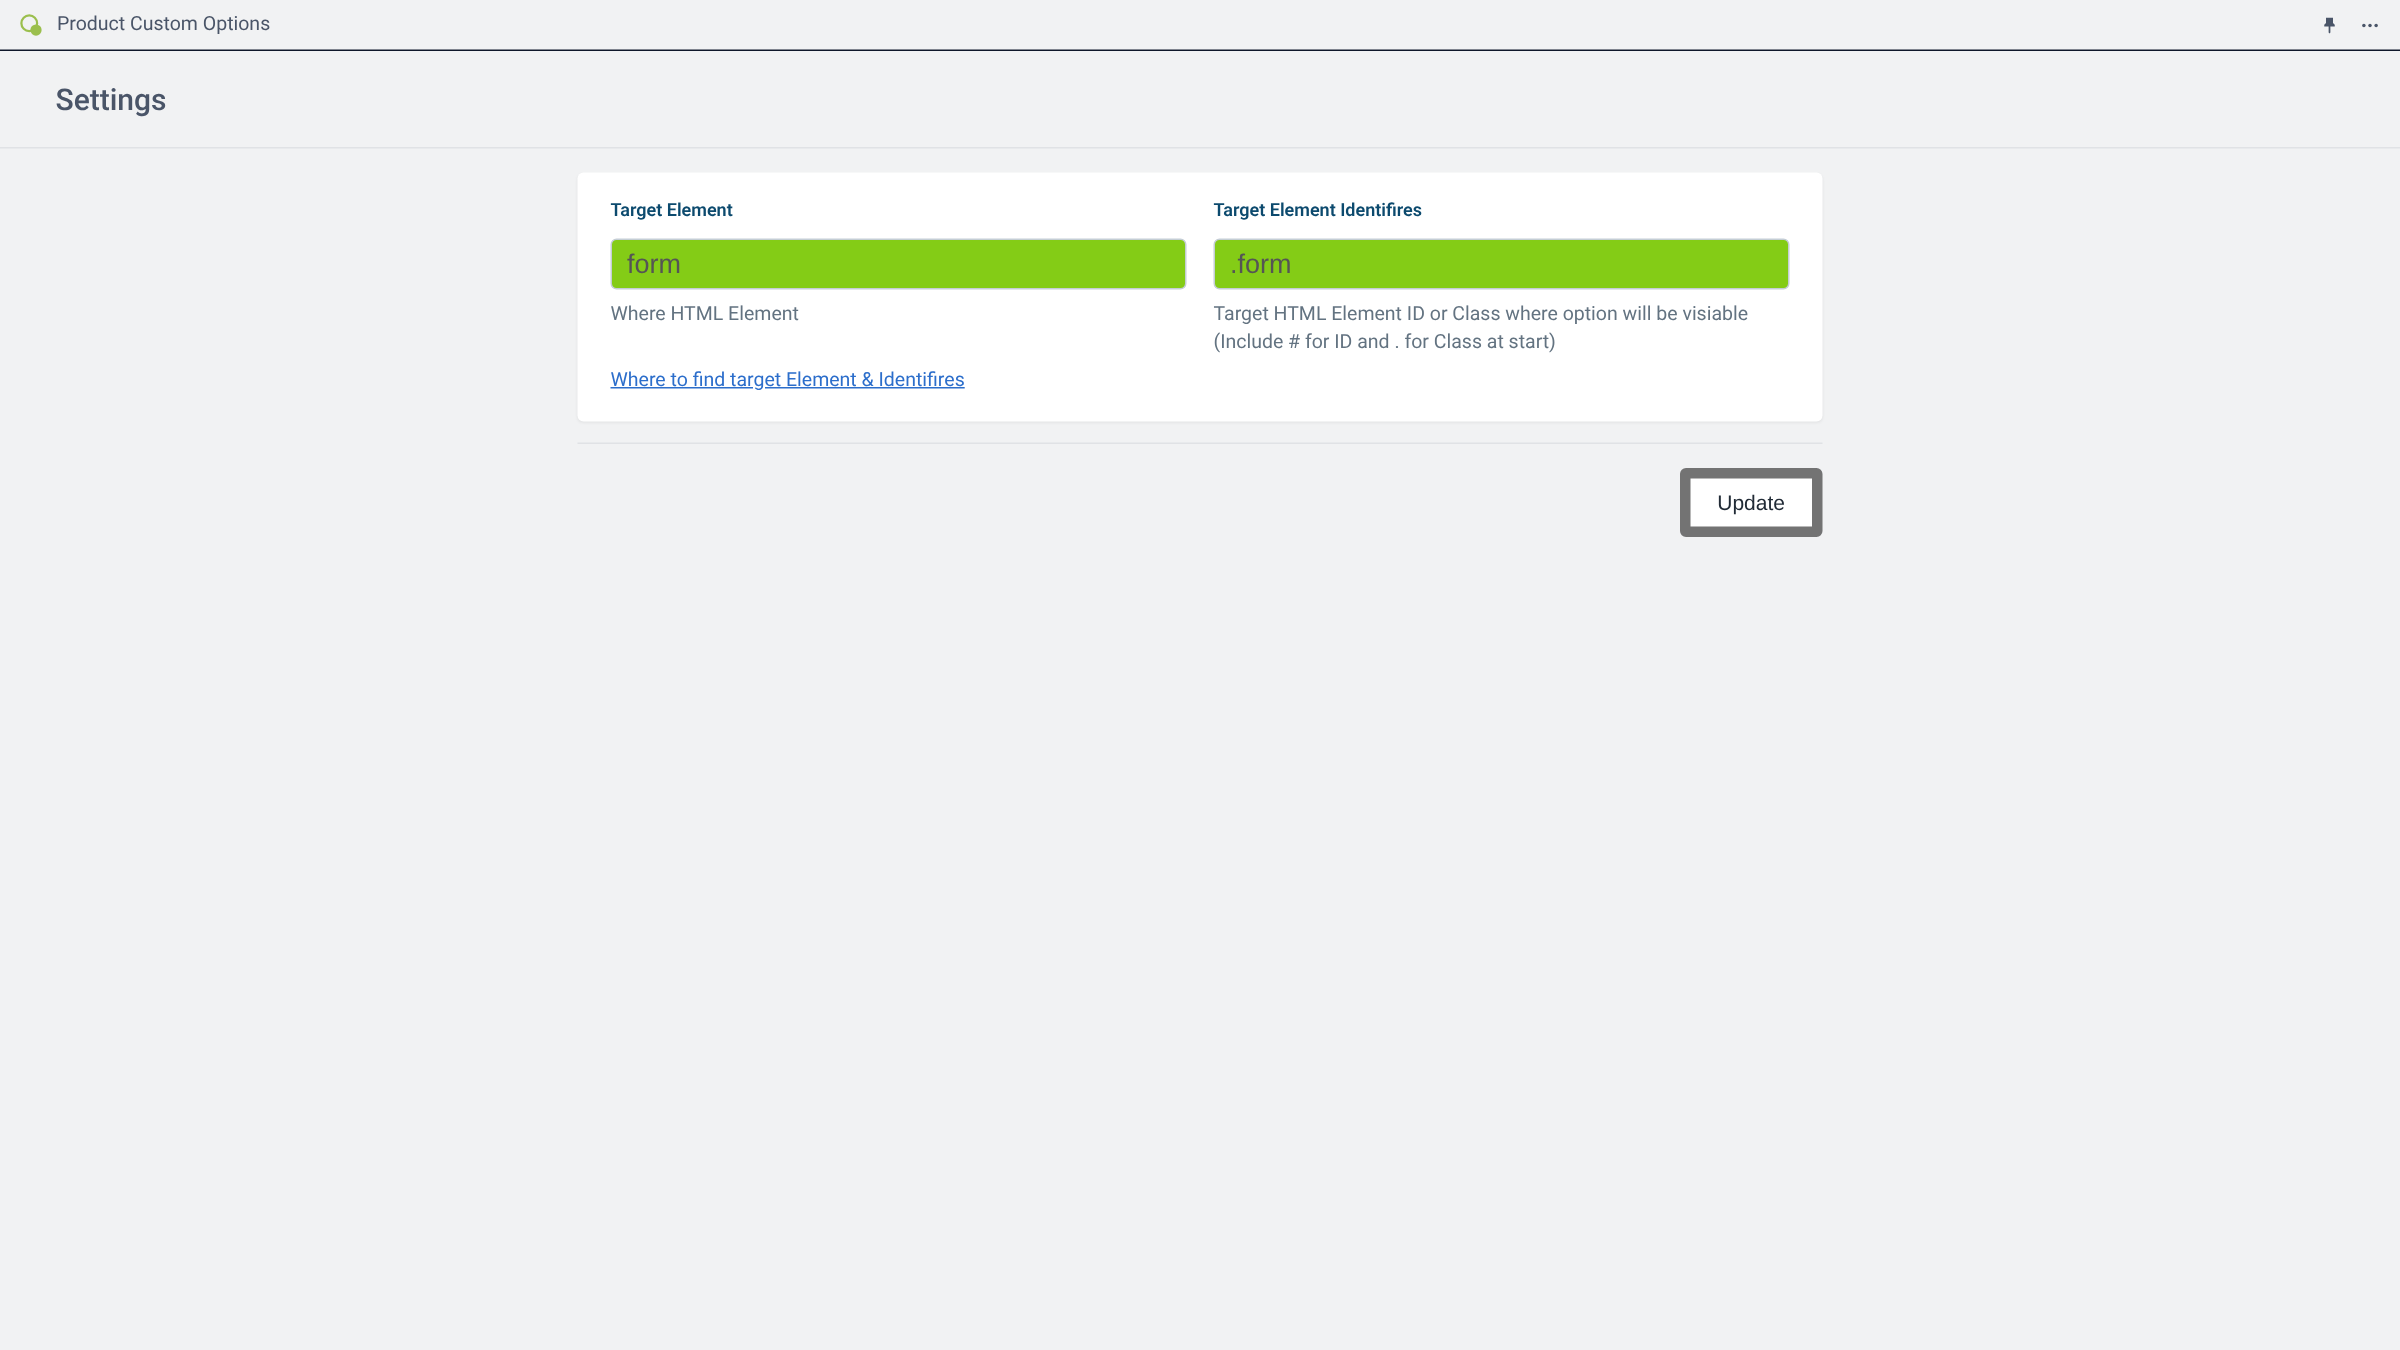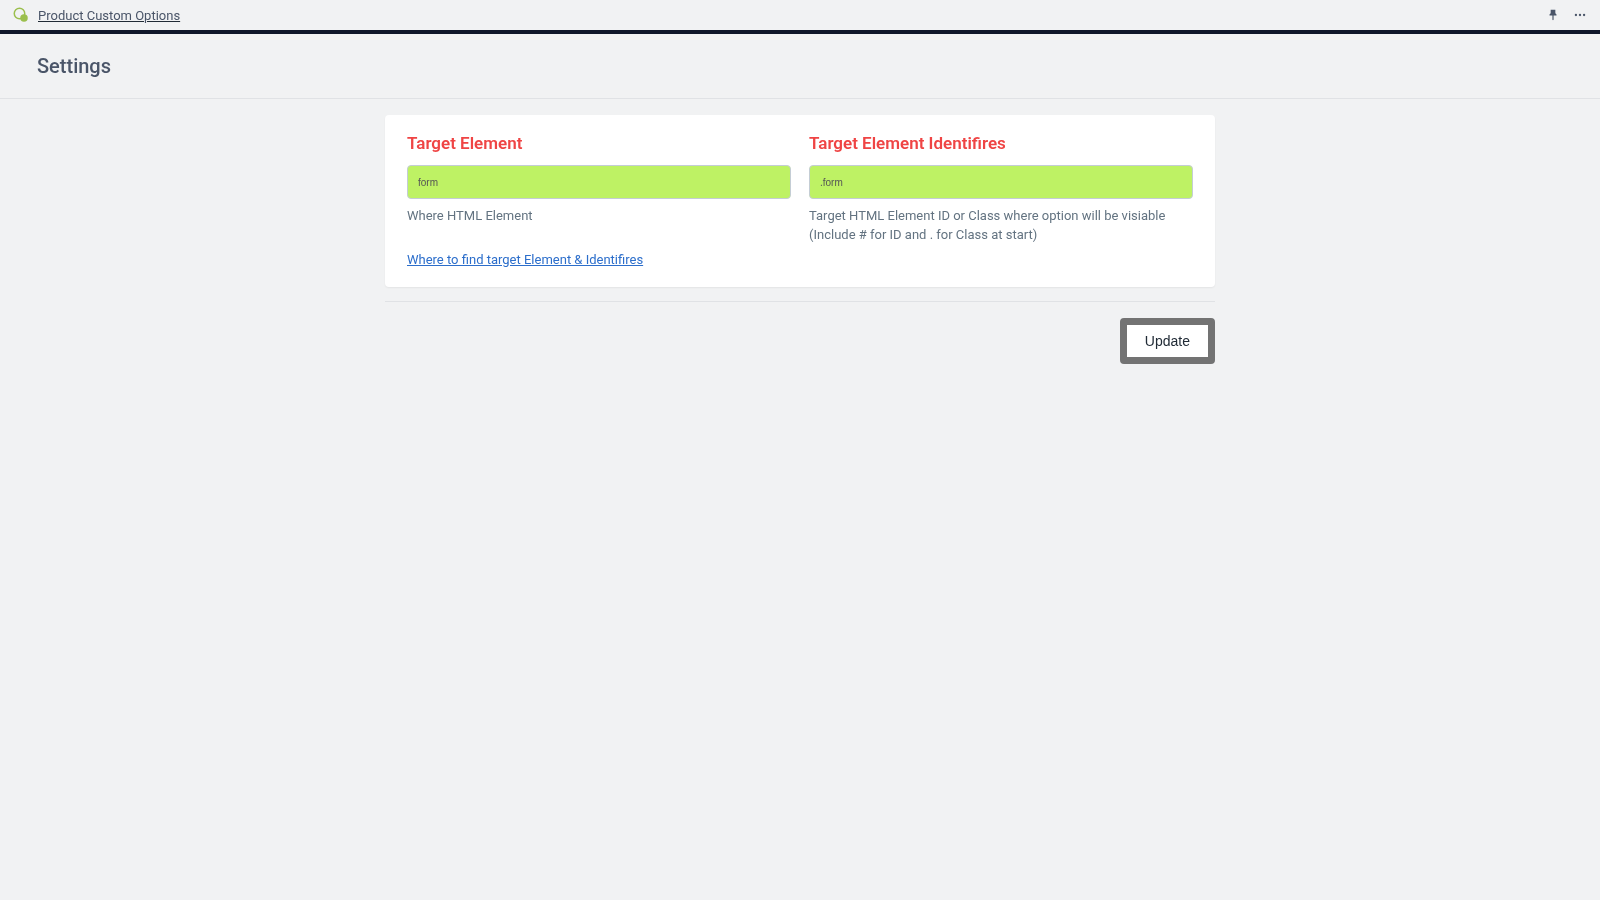--- a/index.html
+++ b/index.html
@@ -11,26 +11,25 @@
       font-family: -apple-system, BlinkMacSystemFont, "Segoe UI", Roboto, Helvetica, Arial, sans-serif;
       background: #f1f2f3;
       color: #212b36;
       width: 1600px;
       height: 900px;
       overflow: hidden;
     }
     .topbar {
       height: 34px;
       background: #f1f2f3;
-      border-bottom: 4px solid #0f172a;
+      border-bottom: 1px solid #0f172a;
       display: flex;
       align-items: center;
       padding: 0 12px;
       justify-content: space-between;
-      text-decoration: underline;
     }
     .topbar-left {
       display: flex;
       align-items: center;
       gap: 8px;
     }
     .app-icon {
       width: 18px;
       height: 18px;
       position: relative;
@@ -79,34 +78,34 @@
     .card-columns {
       display: flex;
       gap: 18px;
     }
     .col {
       flex: 1;
       display: flex;
       flex-direction: column;
     }
     .col-title {
-      font-size: 17px;
+      font-size: 12px;
       font-weight: 600;
-      color: #ef4444;
+      color: #0c4a6e;
       margin-bottom: 12px;
     }
     .text-input {
       width: 100%;
       height: 30px;
       border: 1px solid #c4cdd5;
       border-radius: 4px;
       padding: 16px 10px;
-      font-size: 10px;
+      font-size: 18px;
       color: #555;
-      background: #bef264;
+      background: #84cc16;
     }
     .help-text {
       font-size: 13px;
       color: #637381;
       margin-top: 8px;
       line-height: 1.45;
     }
     .help-link {
       display: inline-block;
       margin-top: 26px;

